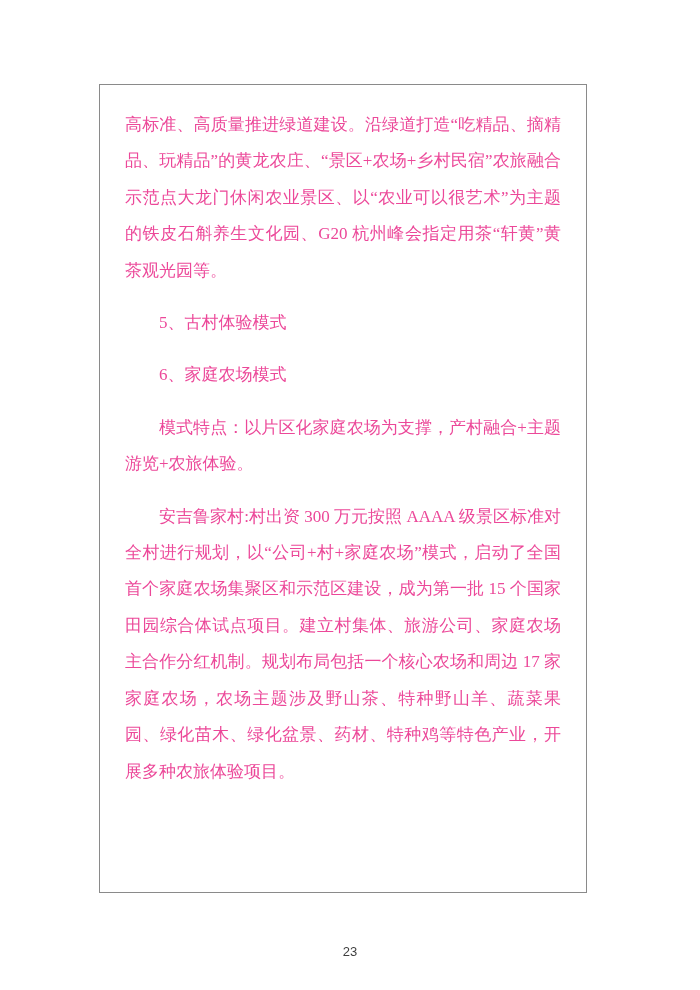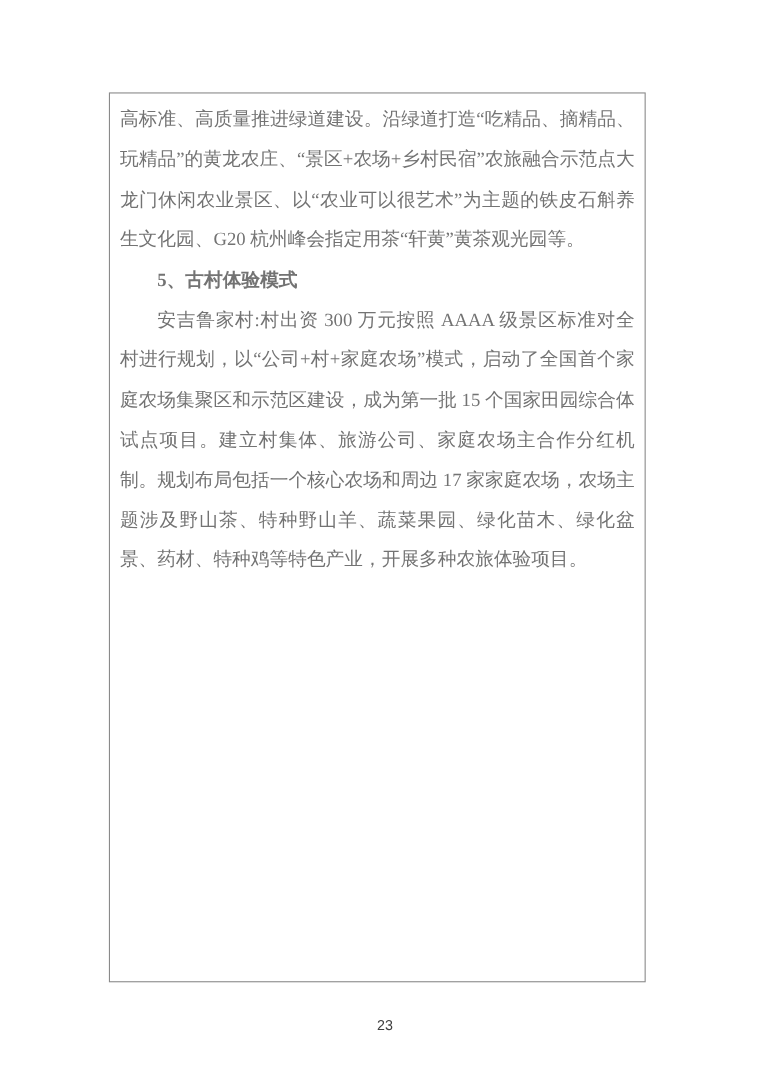--- a/index.html
+++ b/index.html
@@ -20,48 +20,50 @@
     left: 99px;
     top: 84px;
     width: 488px;
     height: 809px;
     border: 1px solid #8a8a8a;
     box-sizing: border-box;
     padding: 6px 9px 0 9px;
     overflow: hidden;
   }
   .para {
-    margin: 0;
+    margin: 16px;
     font-size: 17px;
     line-height: 36.4px;
-    color: #737373;
+    color: #ec4899;
     text-align: justify;
     text-justify: inter-ideograph;
     word-break: break-all;
   }
   .indent {
     text-indent: 2em;
   }
   .heading {
-    font-weight: bold;
+    font-weight: normal;
   }
   .page-number {
     position: absolute;
     left: 0;
-    top: 924px;
+    top: 944px;
     width: 700px;
     text-align: center;
     font-size: 13px;
     color: #3f3f3f;
     font-family: "Liberation Sans", sans-serif;
   }
 </style>
 </head>
 <body>
 
 <div class="sheet">
   <div class="content-box">
     <p class="para">高标准、高质量推进绿道建设。沿绿道打造“吃精品、摘精品、玩精品”的黄龙农庄、“景区+农场+乡村民宿”农旅融合示范点大龙门休闲农业景区、以“农业可以很艺术”为主题的铁皮石斛养生文化园、G20 杭州峰会指定用茶“轩黄”黄茶观光园等。</p>
     <p class="para indent heading">5、古村体验模式</p>
+    <p class="para indent heading">6、家庭农场模式</p>
+    <p class="para indent">模式特点：以片区化家庭农场为支撑，产村融合+主题游览+农旅体验。</p>
     <p class="para indent">安吉鲁家村:村出资 300 万元按照 AAAA 级景区标准对全村进行规划，以“公司+村+家庭农场”模式，启动了全国首个家庭农场集聚区和示范区建设，成为第一批 15 个国家田园综合体试点项目。建立村集体、旅游公司、家庭农场主合作分红机制。规划布局包括一个核心农场和周边 17 家家庭农场，农场主题涉及野山茶、特种野山羊、蔬菜果园、绿化苗木、绿化盆景、药材、特种鸡等特色产业，开展多种农旅体验项目。</p>
   </div>
   <div class="page-number">23</div>
 </div>
 
 </body></html>

